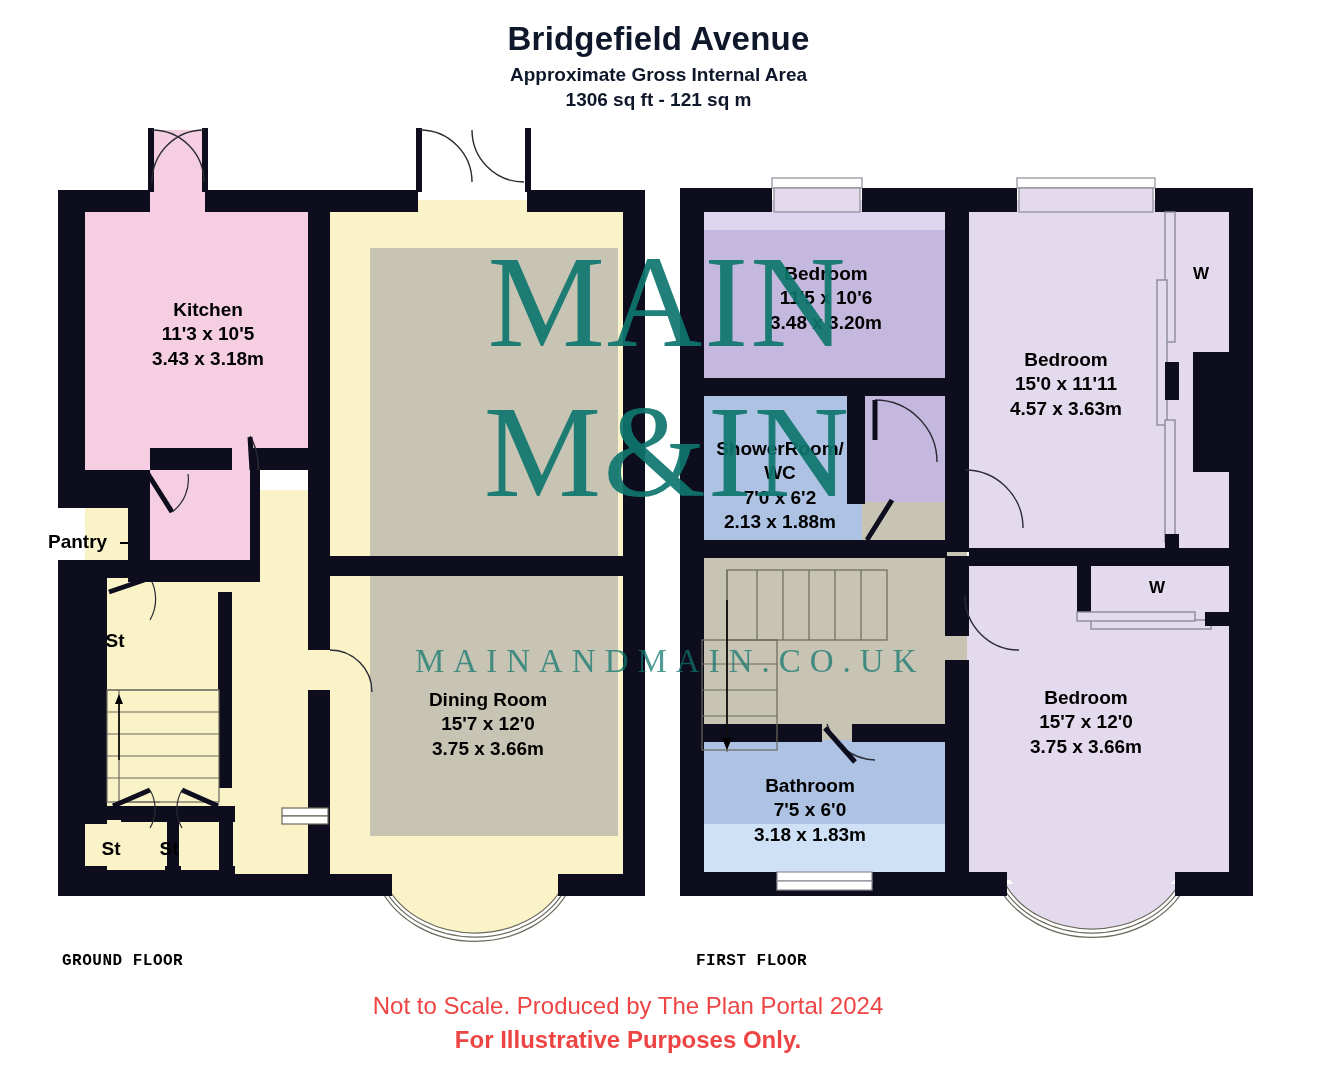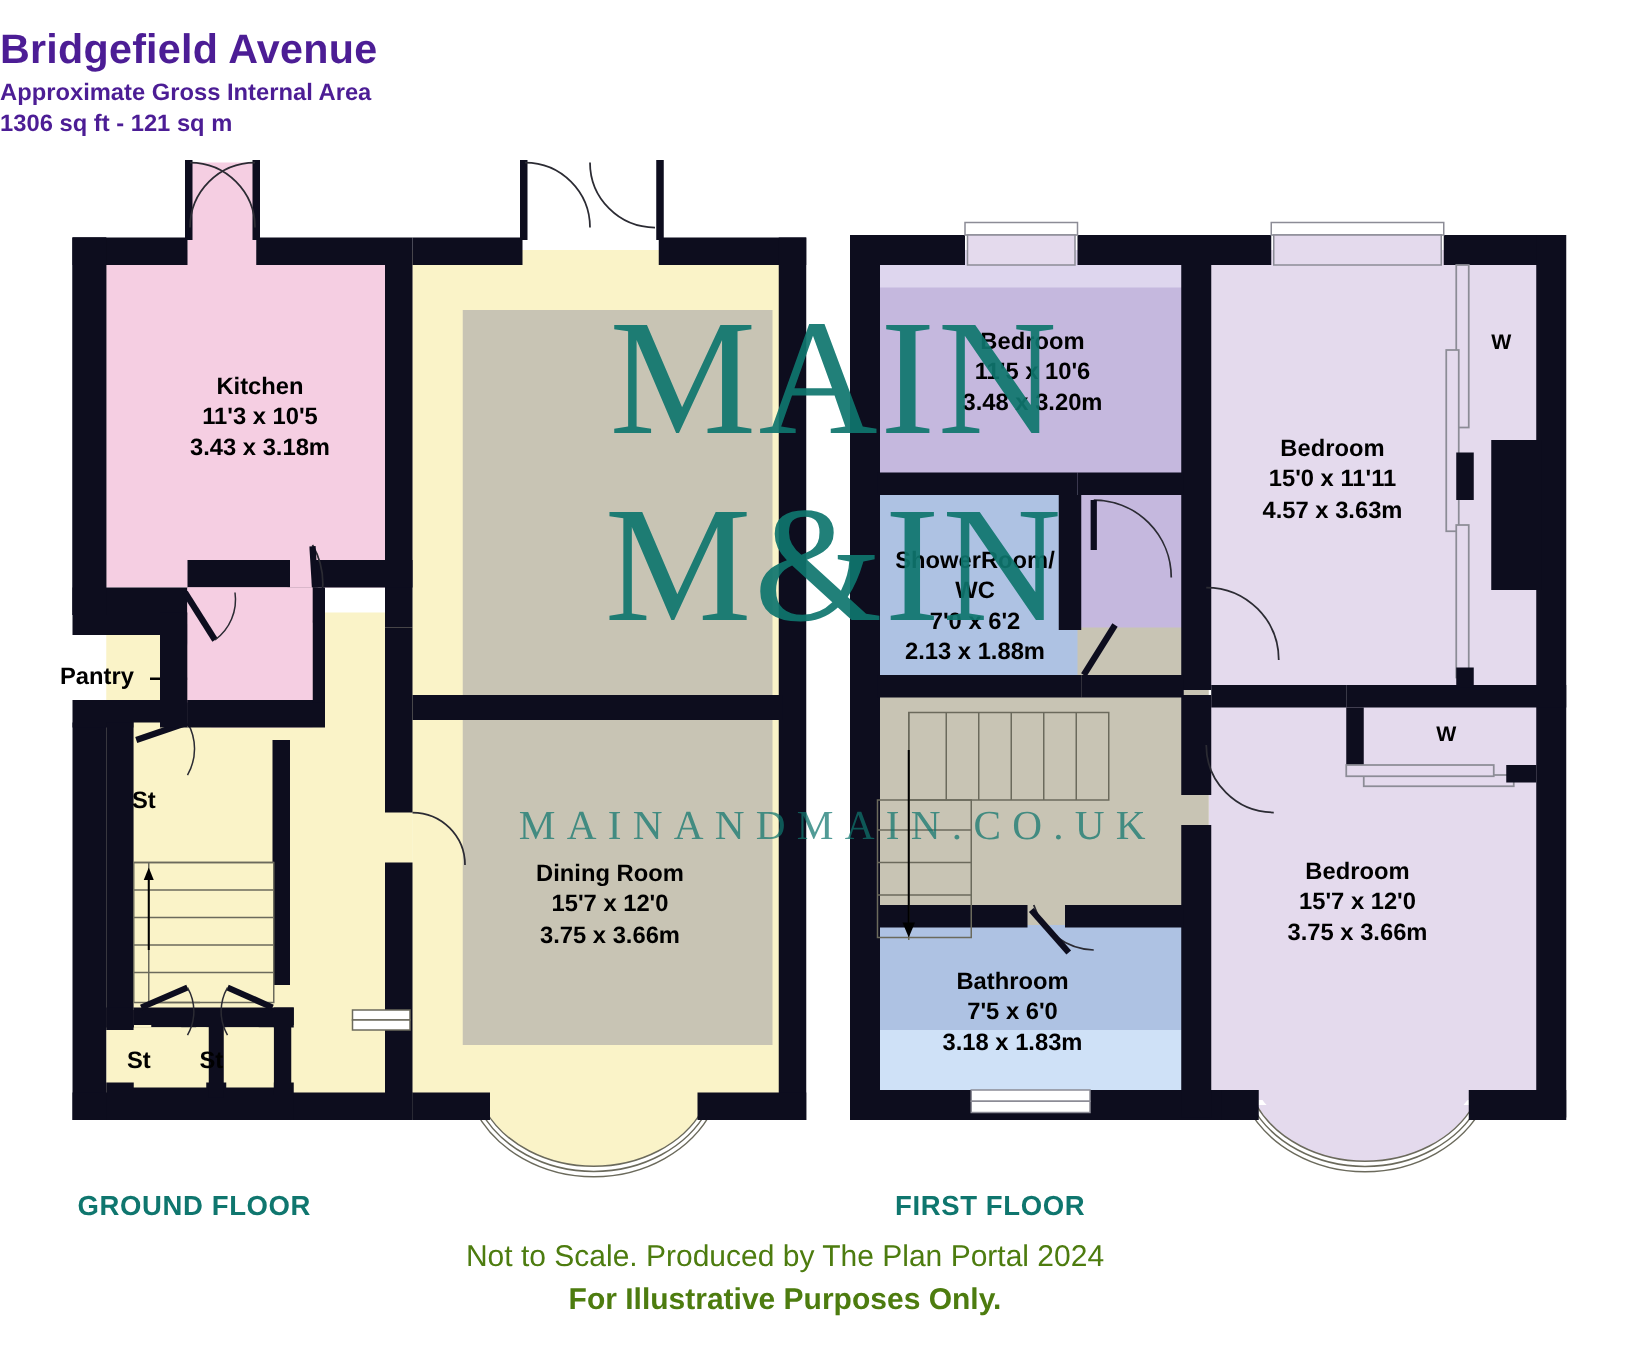--- a/index.html
+++ b/index.html
@@ -8,33 +8,33 @@
     background: #ffffff;
   }
   body {
     width: 1317px; height: 1080px;
     font-family: "Liberation Sans", sans-serif;
     position: relative;
     overflow: hidden;
   }
   #root { position: relative; width: 1317px; height: 1080px; }
 
-  .hdr { position: absolute; left: 0; width: 1317px; text-align: left; color: #4c1d95; }
+  .hdr { position: absolute; left: 0; width: 1317px; text-align: center; color: #0f172a; }
   #title { top: 20px; font-size: 33px; font-weight: bold; letter-spacing: .2px; }
   #sub1  { top: 64px; font-size: 19px; font-weight: bold; }
   #sub2  { top: 89px; font-size: 19px; font-weight: bold; }
 
   #floorwrap { position: absolute; left: 0; top: 0; width: 1317px; height: 1080px; }
   svg.plan { position: absolute; left: 0; top: 0; }
 
-  .floorlbl { position: absolute; font-size: 22px; font-weight: bold; color: #0f766e; letter-spacing: .5px; }
+  .floorlbl { position: absolute; font-size: 16px; font-weight: bold; color: #000000; letter-spacing: .5px; font-family: Liberation Mono, monospace; }
   #gf-label { left: 62px;  top: 952px; }
-  #ff-label { left: 716px; top: 952px; }
-
-  .ftr { position: absolute; left: 0; width: 1256px; text-align: center; color: #4d7c0f; }
+  #ff-label { left: 696px; top: 952px; }
+
+  .ftr { position: absolute; left: 0; width: 1256px; text-align: center; color: #ef4444; }
   #ftr1 { top: 992px;  font-size: 24px; font-weight: normal; }
   #ftr2 { top: 1026px; font-size: 24px; font-weight: bold; }
 
   
   .rlbl { position: absolute; text-align: center; color: #000; font-weight: bold;
           line-height: 1.28; pointer-events: none; }
   .rlbl .nm  { font-size: 19px; display:block; }
   .rlbl .d1  { font-size: 19px; display:block; }
   .rlbl .d2  { font-size: 19px; display:block; }
   .small     { font-size: 18px; }

